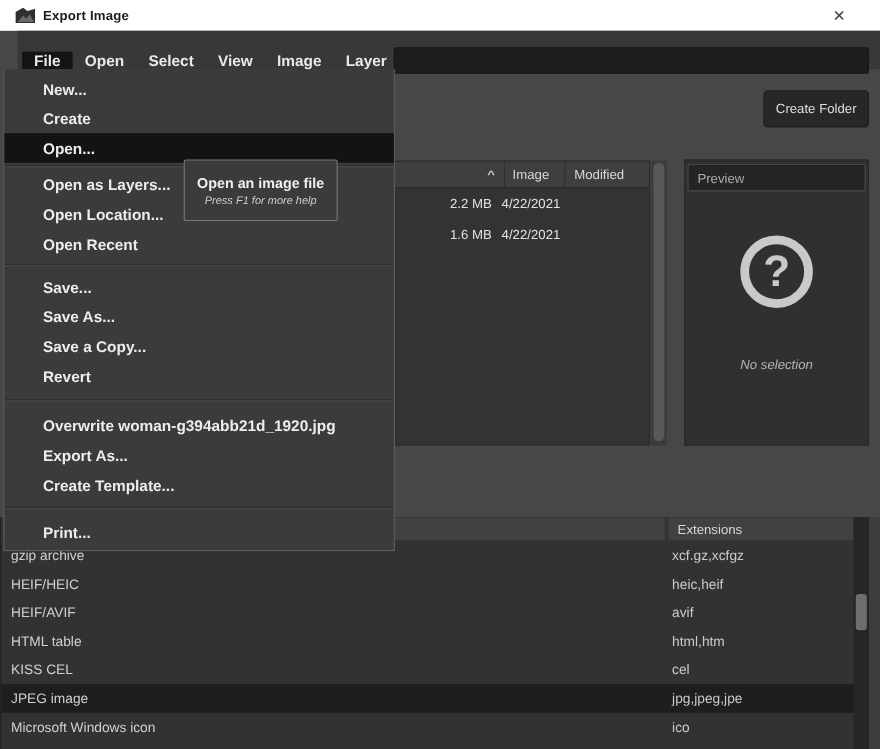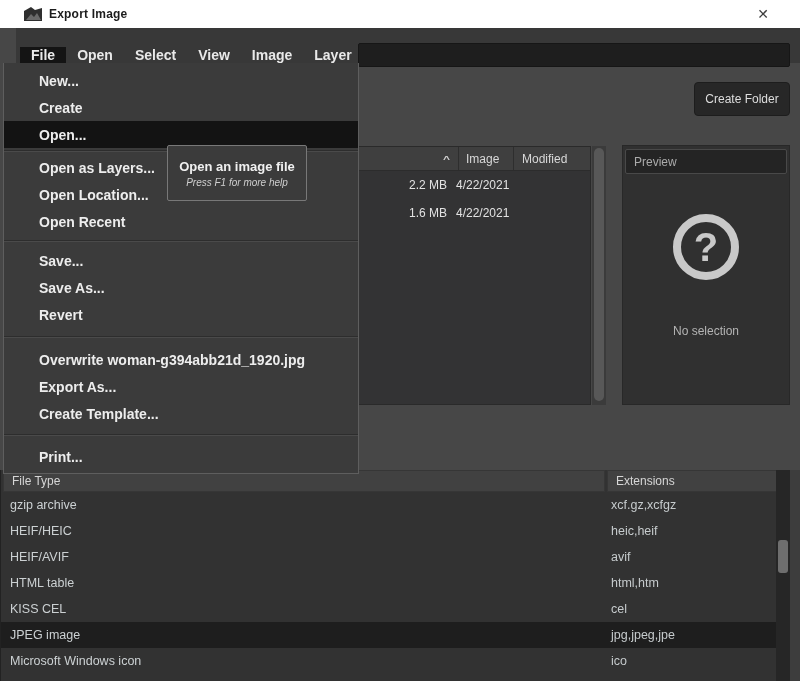--- a/index.html
+++ b/index.html
@@ -2,21 +2,21 @@
 <html><head>
 <meta charset="utf-8">
 <style>
   * { margin:0; padding:0; box-sizing:border-box; }
   html,body { width:800px; height:681px; }
   body { font-family:"Liberation Sans", sans-serif; }
   .win { position:relative; width:800px; height:681px; background:#474747; overflow:hidden; }
 
   
   .titlebar { position:absolute; left:0; top:0; width:800px; height:28px; background:#ffffff;
-              display:flex; align-items:center; padding-left:24px;text-align:right; }
+              display:flex; align-items:center; padding-left:14px;text-align:right; }
   .titlebar .title { font-size:12px; font-weight:700; color:#1c1c1c; margin-left:7px; letter-spacing:.2px; }
   .close-btn { position:absolute; right:26px; top:4px; width:22px; height:20px;
                display:flex; align-items:center; justify-content:center;
                color:#3e3e3e; font-size:14px; cursor:default; }
 
   
   .menubar { position:absolute; left:16px; top:28px; width:800px; height:35px; background:#383838;
              display:flex; align-items:flex-end; padding-left:4px; }
   .menubar .mitem { display:flex; align-items:center; padding:0 11px; font-size:14px; font-weight:600;
                     color:#e9e9e9; }
@@ -51,21 +51,21 @@
   .preview { position:absolute; left:622px; top:145px; width:168px; height:260px; background:#303030;
              border:1px solid #282828; }
   .pv-header { position:absolute; left:2px; top:3px; right:2px; height:25px; background:#242424;
                border:1px solid #494949; border-radius:2px; display:flex; align-items:center;
                padding-left:8px; font-size:12px; color:#ababab; }
   .pv-icon { position:absolute; left:50%; top:68px; transform:translateX(-50%);
              width:66px; height:66px; border:8px solid #c9c9c9; border-radius:50%;
              display:flex; align-items:center; justify-content:center;
              color:#c9c9c9; font-size:40px; font-weight:700; line-height:1; }
   .pv-empty { position:absolute; left:0; right:0; top:178px; text-align:center;
-              font-size:12px; color:#b4b4b4; }
+              font-size:12px; font-style:italic; color:#b4b4b4; }
 
   
   .ftype { position:absolute; left:0; top:470px; width:800px; height:211px; background:#323232;
            border-left:1px solid #222; overflow:hidden; }
   .ft-header { display:flex; height:22px; }
   .ft-hcell { background:#414141; border:1px solid #363636; display:flex; align-items:center;
               padding-left:8px; font-size:12px; color:#d6d6d6; }
   .ft-hcell.c1 { width:602px; margin-left:2px; }
   .ft-hcell.c2 { width:170px; margin-left:2px; }
   .ft-row { display:flex; height:26px; align-items:center; width:776px; }
@@ -200,20 +200,21 @@
     <div class="item">New...</div>
     <div class="item">Create</div>
     <div class="item hl">Open...</div>
     <hr class="s1">
     <div class="item">Open as Layers...</div>
     <div class="item">Open Location...</div>
     <div class="item">Open Recent</div>
     <hr class="s2">
     <div class="item">Save...</div>
     <div class="item">Save As...</div>
+    <div class="item">Save a Copy...</div>
     <div class="item">Revert</div>
     <hr class="s3">
     <div class="item">Overwrite woman-g394abb21d_1920.jpg</div>
     <div class="item">Export As...</div>
     <div class="item">Create Template...</div>
     <hr class="s4">
     <div class="item">Print...</div>
   </div>
 
   <div class="tooltip">

